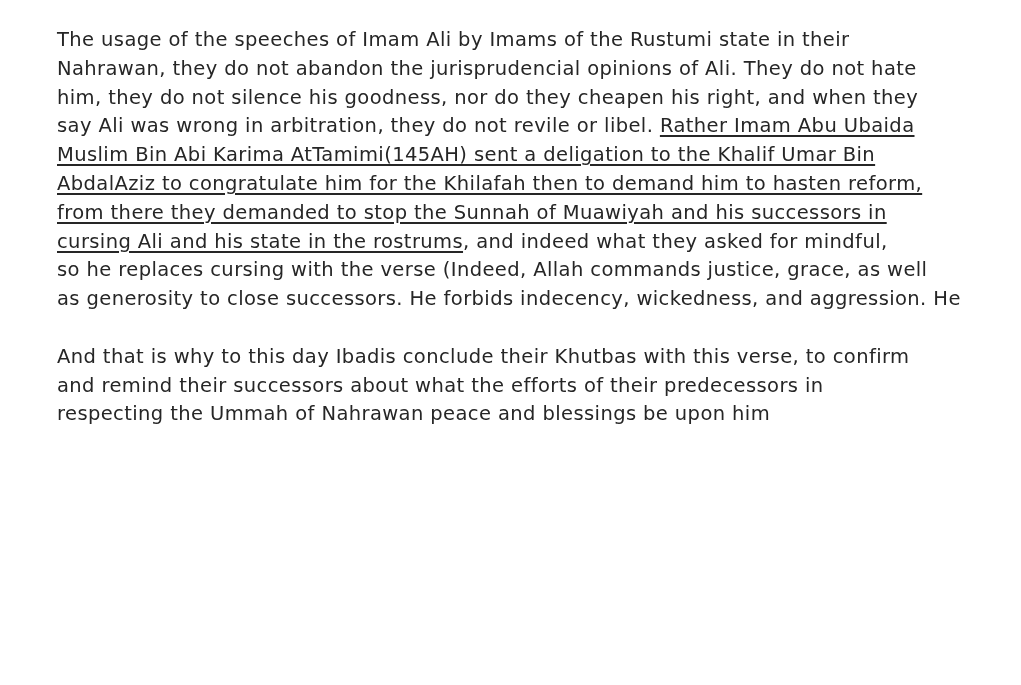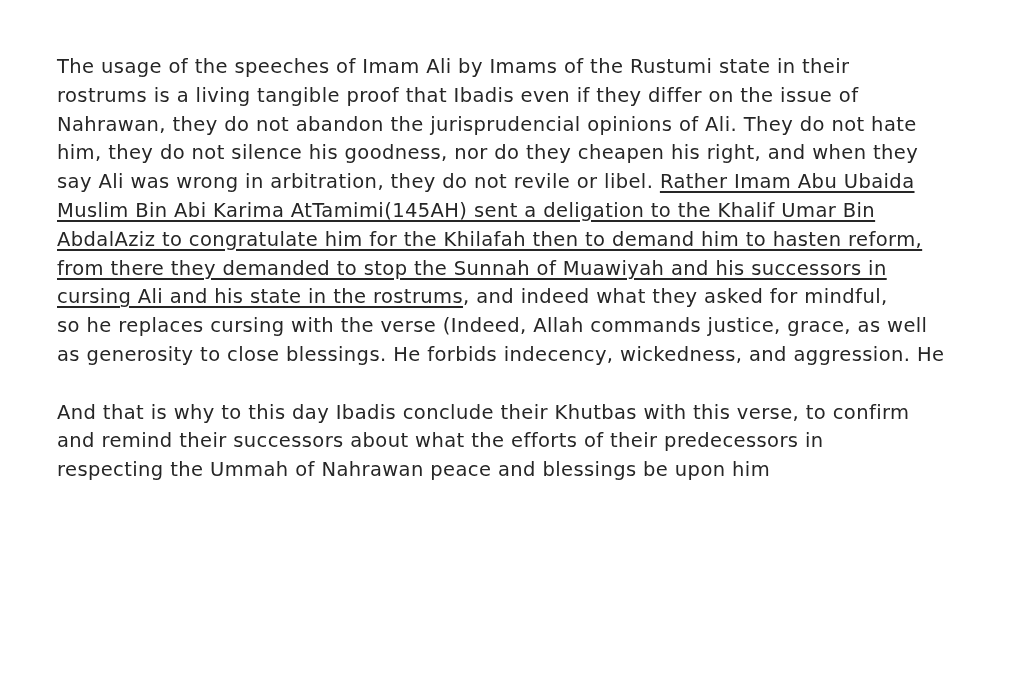--- a/index.html
+++ b/index.html
@@ -7,21 +7,21 @@
     padding: 0;
     background: #ffffff;
   }
   .page {
     position: relative;
     width: 1021px;
     height: 685px;
     background: #ffffff;
     overflow: hidden;
     box-sizing: border-box;
-    padding: 53px 30px 0 57px;
+    padding: 26px 30px 0 57px;
     font-family: "DejaVu Sans", "Liberation Sans", sans-serif;
     font-size: 19.5px;
     line-height: 28.8px;
     letter-spacing: 0.4px;
     color: #262626;
   }
   .paragraph {
     margin: 0 0 28.8px 0;
   }
   .line {
@@ -36,30 +36,29 @@
     text-decoration-thickness: 1.5px;
   }
 </style>
 </head>
 <body>
 
 <div class="page">
   <div id="doc-body">
       <div class="paragraph">
         <div class="line"><span class="seg">The usage of the speeches of Imam Ali by Imams of the Rustumi state in their</span></div>
-        <div class="line"><span class="seg">rostrums is a living tangible proof that Ibadis even if they differ on the issue of</span></div>
         <div class="line"><span class="seg">Nahrawan, they do not abandon the jurisprudencial opinions of Ali. They do not hate</span></div>
         <div class="line"><span class="seg">him, they do not silence his goodness, nor do they cheapen his right, and when they</span></div>
         <div class="line"><span class="seg">say Ali was wrong in arbitration, they do not revile or libel. </span><span class="seg u">Rather Imam Abu Ubaida</span></div>
         <div class="line"><span class="seg u">Muslim Bin Abi Karima AtTamimi(145AH) sent a deligation to the Khalif Umar Bin</span></div>
         <div class="line"><span class="seg u">AbdalAziz to congratulate him for the Khilafah then to demand him to hasten reform,</span></div>
         <div class="line"><span class="seg u">from there they demanded to stop the Sunnah of Muawiyah and his successors in</span></div>
         <div class="line"><span class="seg u">cursing Ali and his state in the rostrums</span><span class="seg">, and indeed what they asked for mindful,</span></div>
         <div class="line"><span class="seg">so he replaces cursing with the verse (Indeed, Allah commands justice, grace, as well</span></div>
-        <div class="line"><span class="seg">as generosity to close blessings. He forbids indecency, wickedness, and aggression. He</span></div>
+        <div class="line"><span class="seg">as generosity to close successors. He forbids indecency, wickedness, and aggression. He</span></div>
       </div>
       <div class="paragraph">
         <div class="line"><span class="seg">And that is why to this day Ibadis conclude their Khutbas with this verse, to confirm</span></div>
         <div class="line"><span class="seg">and remind their successors about what the efforts of their predecessors in</span></div>
         <div class="line"><span class="seg">respecting the Ummah of Nahrawan peace and blessings be upon him</span></div>
       </div>
     </div>
 </div>
 
 </body></html>

